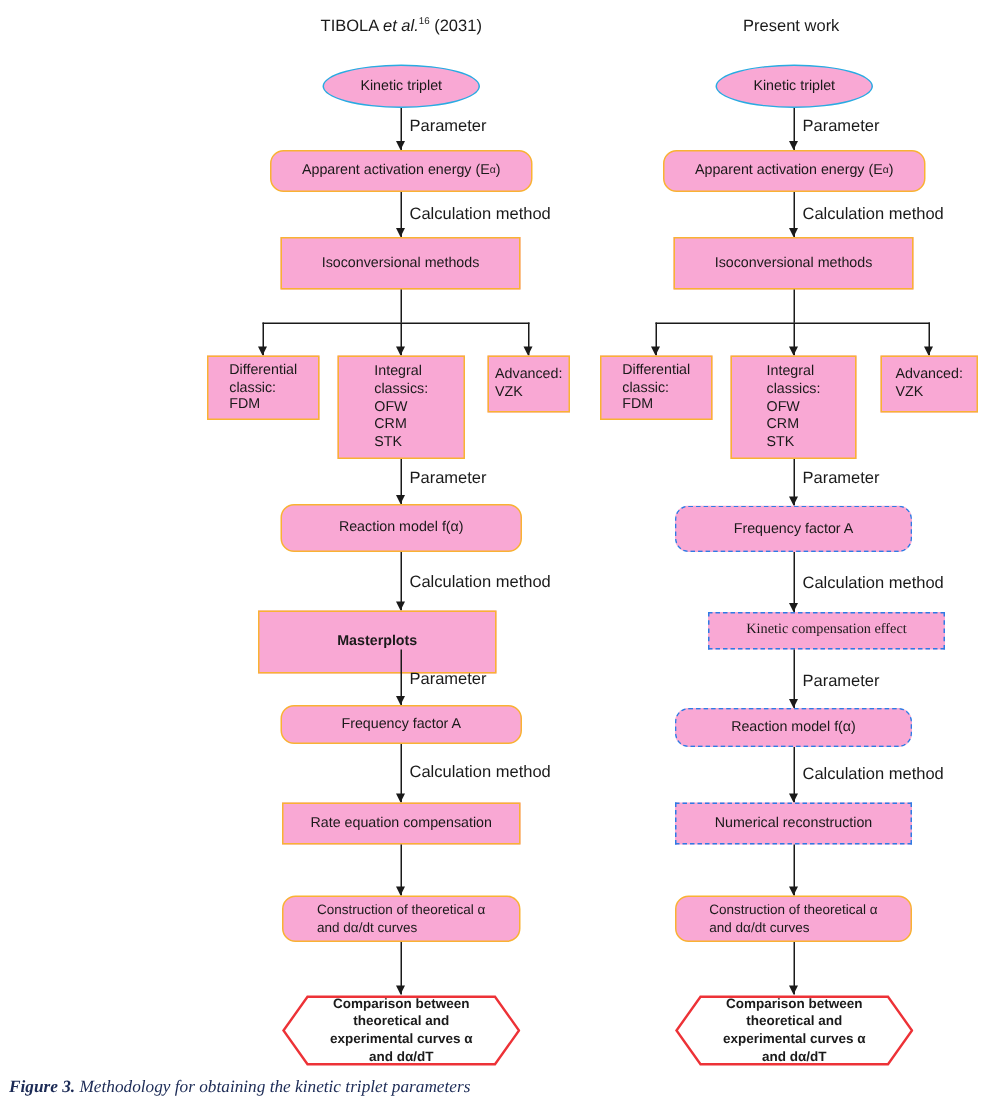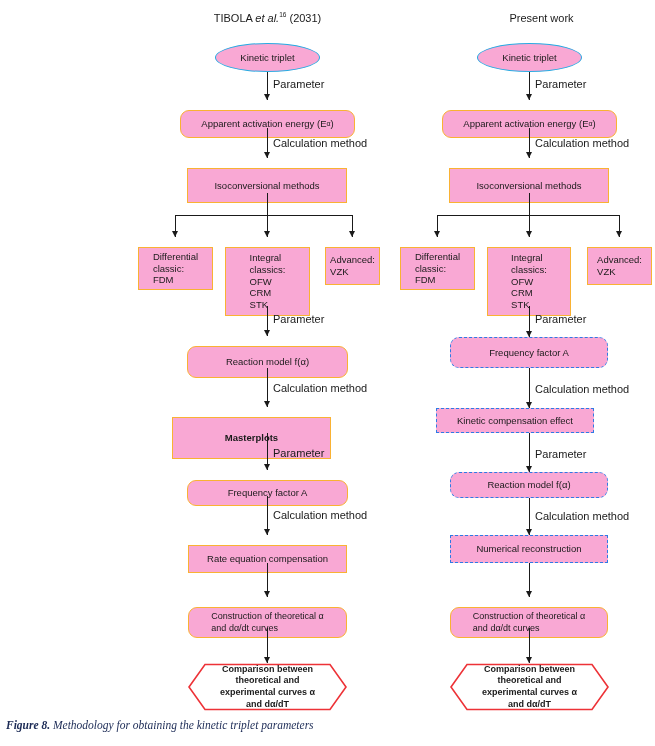--- a/index.html
+++ b/index.html
@@ -26,21 +26,21 @@
     display: flex;
     align-items: center;
     justify-content: center;
     text-align: left;
     background: #f9a8d4;
     font-size: 9.5px;
     line-height: 1.25;
     padding: 2px 4px;
   }
   .prelines { white-space: pre-line; }
-  .solid  { border: 1.6px solid var(--solid); margin-top: 10px; }
+  .solid  { border: 1.6px solid var(--solid); }
   .dashed { border: 1.6px dashed var(--dashed); }
   .round  { border-radius: 9px; }
   .ellipse { border: 1.6px solid var(--ellipse); border-radius: 50%; }
   sub.alpha { font-size: 7px; line-height: 0; }
   .varrow { position: absolute; width: 1px; background: var(--line); }
   .ah::after {
     content: "";
     position: absolute;
     left: -3px; bottom: 0;
     width: 0; height: 0;
@@ -153,21 +153,21 @@
         <polygon class="hexpoly" points="1,24 17,1.5 142,1.5 158,24 142,46.5 17,46.5"></polygon>
       </svg>
       <div class="hextext">Comparison between
 theoretical and
 experimental curves α
 and dα/dT</div>
     </div>
   </div>
 
   <div>
-    <div class="coltitle" style="left:454px; top:11px;"><span>Present work</span><i></i><sup></sup><span></span></div>
+    <div class="coltitle" style="left:440px; top:11px;"><span>Present work</span><i></i><sup></sup><span></span></div>
 
     <div class="node ellipse" style="left:477px; top:43px; width:105px; height:29px;">Kinetic triplet</div>
 
     <div class="varrow ah" style="left:529px; top:72px; height:28px;"></div>
     <div class="albl" style="left:535px; top:78px;">Parameter</div>
 
     <div class="node solid round" style="left:442px; top:100px; width:175px; height:28px;">
         <span>Apparent activation energy (E</span>
         <sub class="alpha">α</sub>
         <span>)</span>
@@ -196,21 +196,21 @@
 VZK</div>
 
     <div class="varrow ah" style="left:529px; top:306px; height:31px;"></div>
     <div class="albl" style="left:535px; top:313px;">Parameter</div>
 
     <div class="node dashed round" style="left:450px; top:337px; width:158px; height:31px;">Frequency factor A</div>
 
     <div class="varrow ah" style="left:529px; top:368px; height:40px;"></div>
     <div class="albl" style="left:535px; top:383px;">Calculation method</div>
 
-    <div class="node dashed" style="left:436px; top:408px; width:158px; height:25px;">Kinetic compensation effect</div>
+    <div class="node dashed" style="left:472px; top:408px; width:158px; height:25px;font-family:Liberation Serif, serif;">Kinetic compensation effect</div>
 
     <div class="varrow ah" style="left:529px; top:433px; height:39px;"></div>
     <div class="albl" style="left:535px; top:448px;">Parameter</div>
 
     <div class="node dashed round" style="left:450px; top:472px; width:158px; height:26px;">Reaction model f(α)</div>
 
     <div class="varrow ah" style="left:529px; top:498px; height:37px;"></div>
     <div class="albl" style="left:535px; top:510px;">Calculation method</div>
 
     <div class="node dashed" style="left:450px; top:535px; width:158px; height:28px;">Numerical reconstruction</div>
@@ -226,15 +226,15 @@
       <svg width="159" height="48" viewBox="0 0 159 48">
         <polygon class="hexpoly" points="1,24 17,1.5 142,1.5 158,24 142,46.5 17,46.5"></polygon>
       </svg>
       <div class="hextext">Comparison between
 theoretical and
 experimental curves α
 and dα/dT</div>
     </div>
   </div>
 
-  <div class="caption"><b><i>Figure 8.</i></b><i> Methodology for obtaining the kinetic triplet parameters</i></div>
+  <div class="caption"><b><i>Figure 3.</i></b><i> Methodology for obtaining the kinetic triplet parameters</i></div>
 
 </div>
 
 </body></html>

